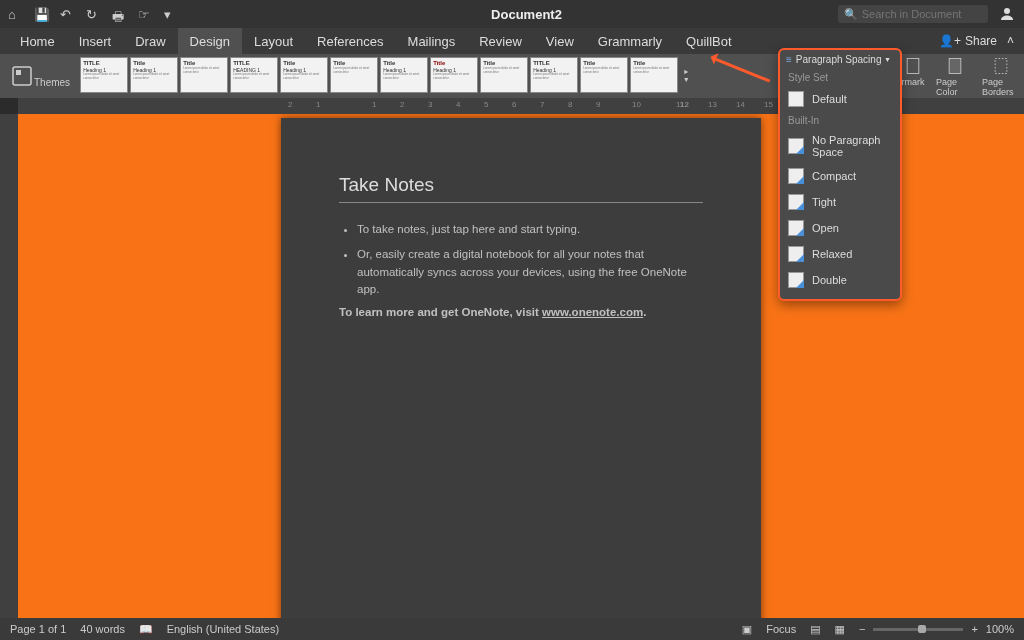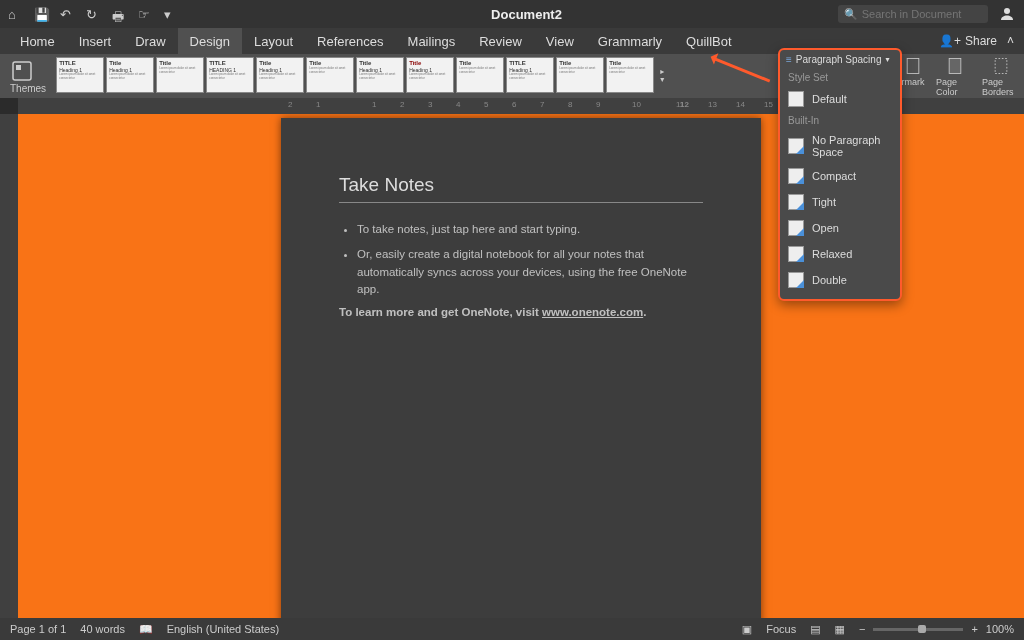--- a/index.html
+++ b/index.html
@@ -9,21 +9,21 @@
 .titlebar .qat svg, .titlebar .qat span.u { width:14px; height:14px; fill:#ccc; color:#ccc; font-size:13px; }
 .doc-title { position:absolute; left:50%; transform:translateX(-50%); font-size:13px; font-weight:600; color:#eee;padding-left:29px; }
 .search { margin-left:auto; background:#444; border-radius:3px; height:18px; width:150px; display:flex; align-items:center; padding:0 6px; gap:4px; }
 .search input { background:transparent; border:none; color:#aaa; font-size:11px; width:100%; outline:none; }
 .user-icon { width:18px; height:18px; margin-left:10px; fill:#ddd; }
 .tabs { height:26px; background:#3a3a3a; display:flex; align-items:center; padding-left:8px; gap:0; font-size:13px; }
 .tabs .tab { padding:0 12px; height:100%; display:flex; align-items:center; color:#ddd; cursor:pointer; }
 .tabs .tab.active { background:#505050; }
 .share { margin-left:auto; padding:0 10px; display:flex; align-items:center; gap:4px; font-size:12px; color:#ddd; }
 .ribbon { height:44px; background:#505050; display:flex; align-items:center; padding:0 4px; gap:4px; position:relative; }
-.themes-btn { display:flex; flex-direction:column; align-items:flex-start; font-size:10px; color:#ccc; padding:0 6px; }
+.themes-btn { display:flex; flex-direction:row; align-items:flex-end; font-size:10px; color:#ccc; padding:0 6px; }
 .themes-btn svg { width:24px; height:24px; fill:#ccc; }
 .style-gallery { display:flex; gap:2px; height:38px; }
 .style-thumb { width:48px; height:36px; background:#f2f2f2; border:1px solid #888; font-size:5px; color:#333; padding:2px; overflow:hidden; line-height:1.2; cursor:pointer; }
 .style-thumb .t1 { font-weight:bold; font-size:6px; }
 .style-thumb.accent .t1 { color:#800; }
 .gallery-arrows { display:flex; flex-direction:column; justify-content:center; gap:0; margin-left:2px; }
 .gallery-arrows span { font-size:8px; color:#ccc; line-height:1; cursor:pointer; }
 .right-tools { display:flex; margin-left:auto; gap:8px; align-items:flex-start; height:100%; padding-top:2px;}
 .rtool { display:flex; flex-direction:column; align-items:center; font-size:9px; color:#ccc; width:38px; }
 .rtool svg { width:20px; height:20px; fill:#ccc; margin-bottom:1px; }

